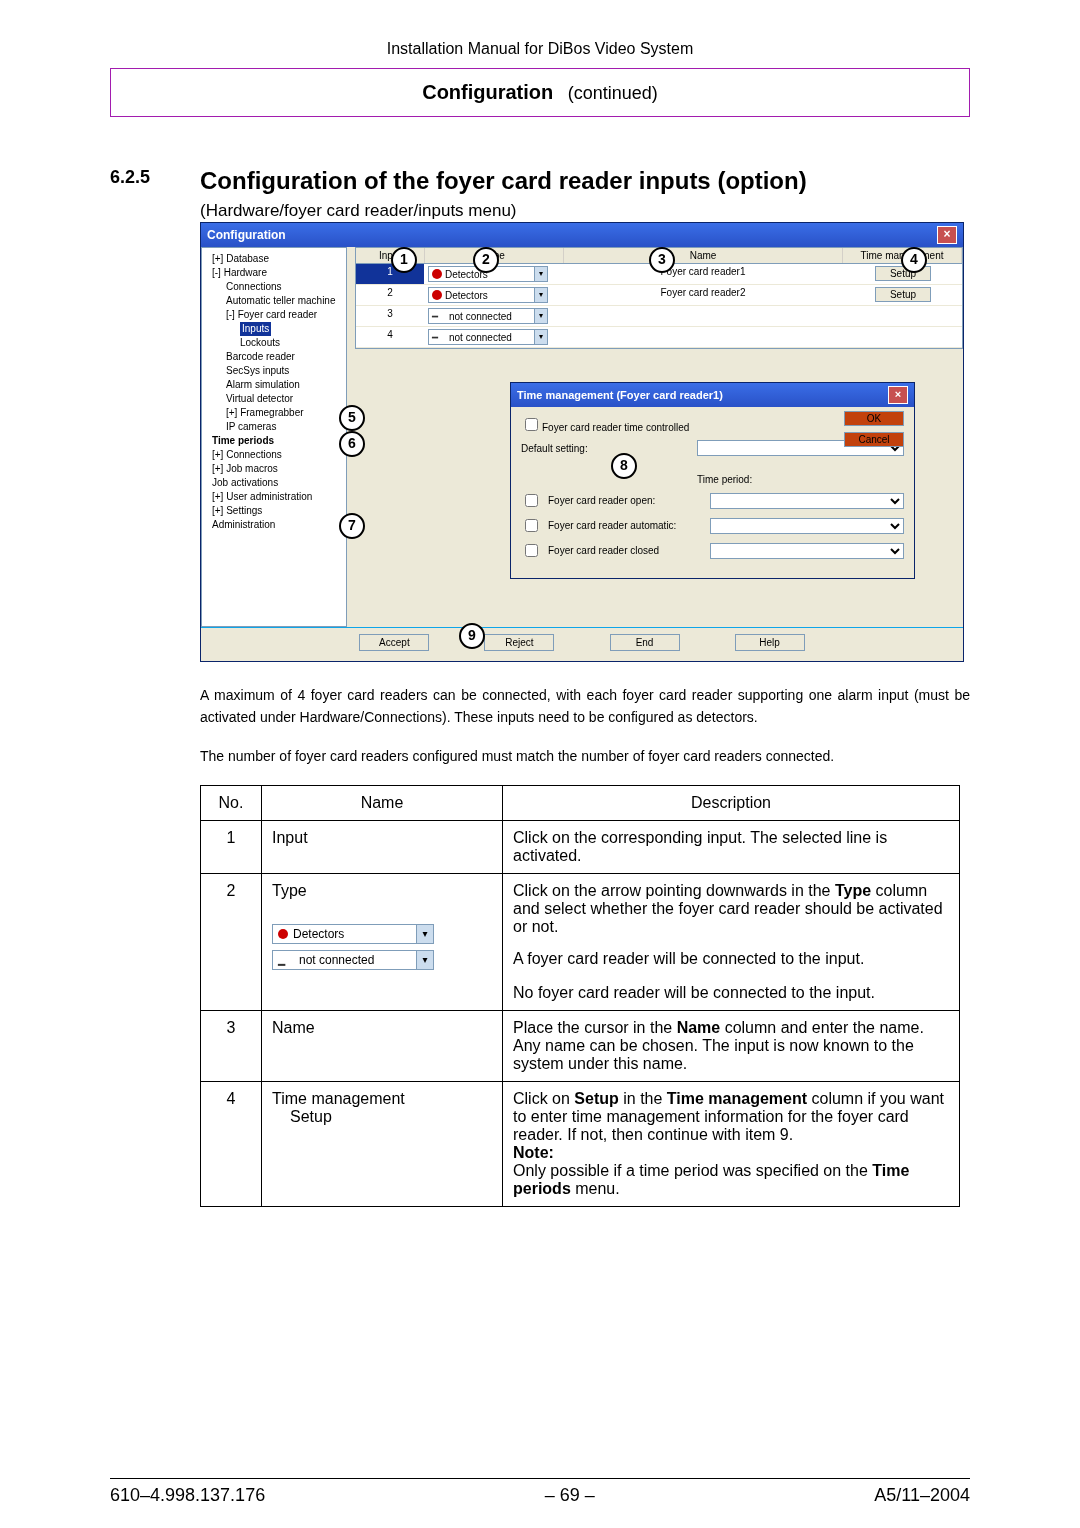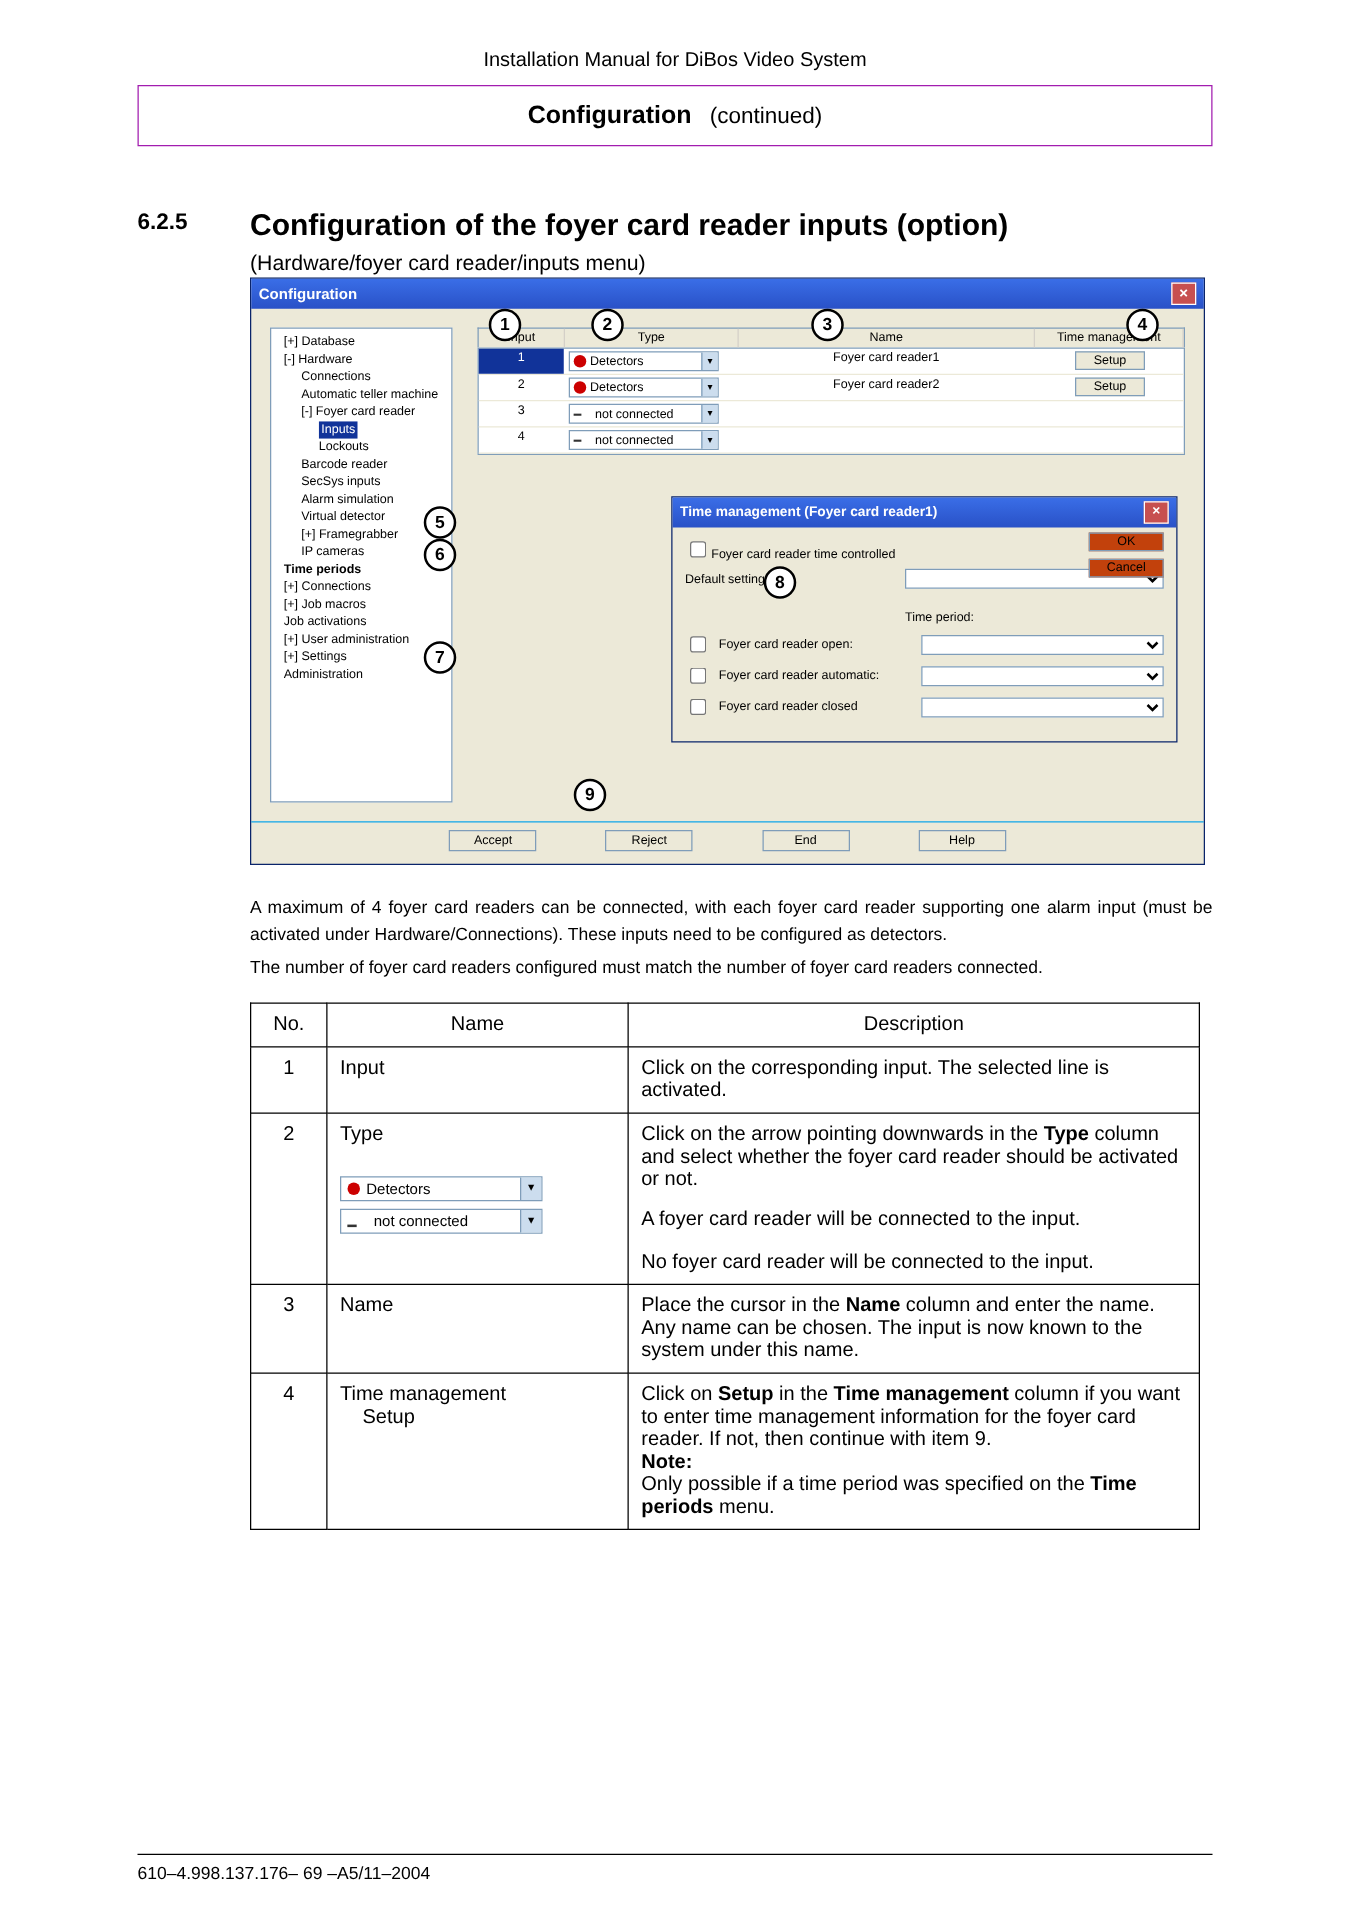--- a/index.html
+++ b/index.html
@@ -57,21 +57,21 @@
   }
   .titlebar .close {
     width: 18px; height: 16px;
     background: #c75050;
     border: 1px solid #fff;
     color: #fff;
     text-align: center;
     line-height: 14px;
     font-weight: bold;
   }
-  .win-body { display: flex; padding: 15px; gap: 20px; min-height: 380px; }
+  .win-body { display: flex; padding: 0; gap: 8px; min-height: 380px; }
   .tree {
     width: 140px;
     border: 1px solid #7f9db9;
     background: #fff;
     padding: 4px 2px;
     font-size: 10px;
     line-height: 14px;
     position: relative;
   }
   .tree div { white-space: nowrap; overflow: hidden; text-overflow: clip; }
@@ -153,21 +153,22 @@
   .tbl-dd.nc .icon{background:none;width:16px;}
   .tbl-dd.nc .icon:before{content:"━";color:#333;font-size:12px;}
 
   .footer{
     position:absolute;
     bottom:22px;
     left:110px; right:110px;
     border-top:1px solid #000;
     padding-top:6px;
     display:flex;
-    font-size:14px;
+    justify-content:space-between;
+    font-size:18px;
   }
 </style>
 </head>
 <body>
 
 <div class="page">
 
   <div class="doc-header">Installation Manual for DiBos Video System</div>
 
   <div class="config-box">
@@ -319,21 +320,21 @@
 
     <div class="bottom-btns">
       <button>Accept</button>
       <button>Reject</button>
       <button>End</button>
       <button>Help</button>
     </div>
   </div>
 
   <div class="para">A maximum of 4 foyer card readers can be connected, with each foyer card reader supporting one alarm input (must be activated under Hardware/Connections). These inputs need to be configured as detectors.</div>
-  <div class="para" style="margin-top:4px">The number of foyer card readers configured must match the number of foyer card readers connected.</div>
+  <div class="para" style="margin-top:17px">The number of foyer card readers configured must match the number of foyer card readers connected.</div>
 
   <table class="desc">
     <tbody>
         <tr>
       <th>No.</th>
       <th>Name</th>
       <th>Description</th>
     </tr>
     <tr>
       <td class="c1">1</td>

